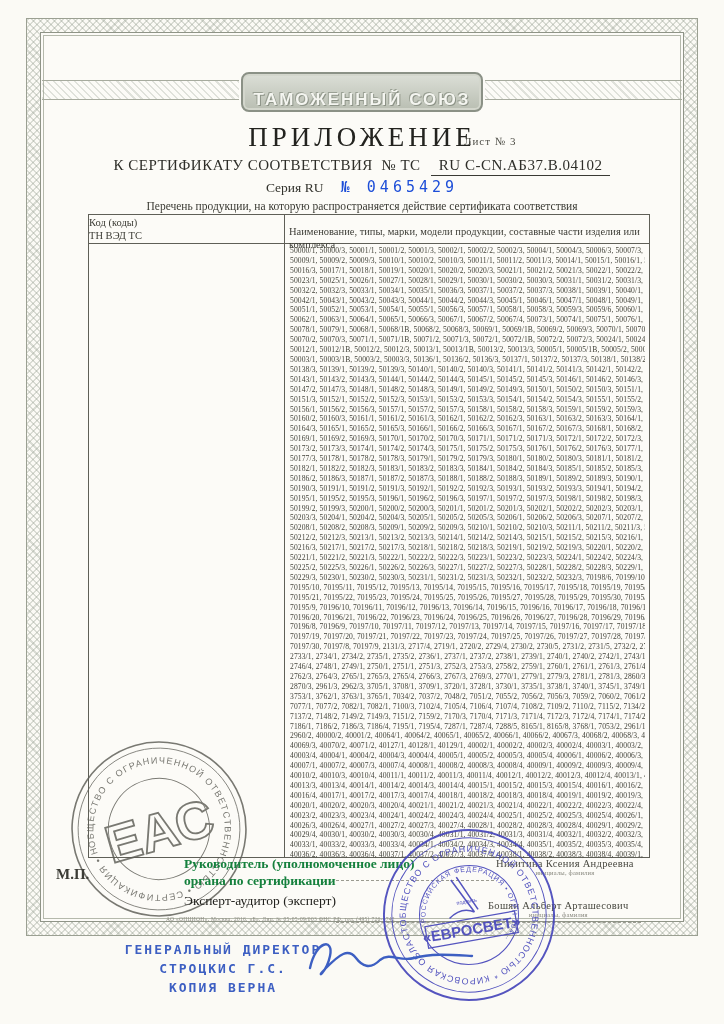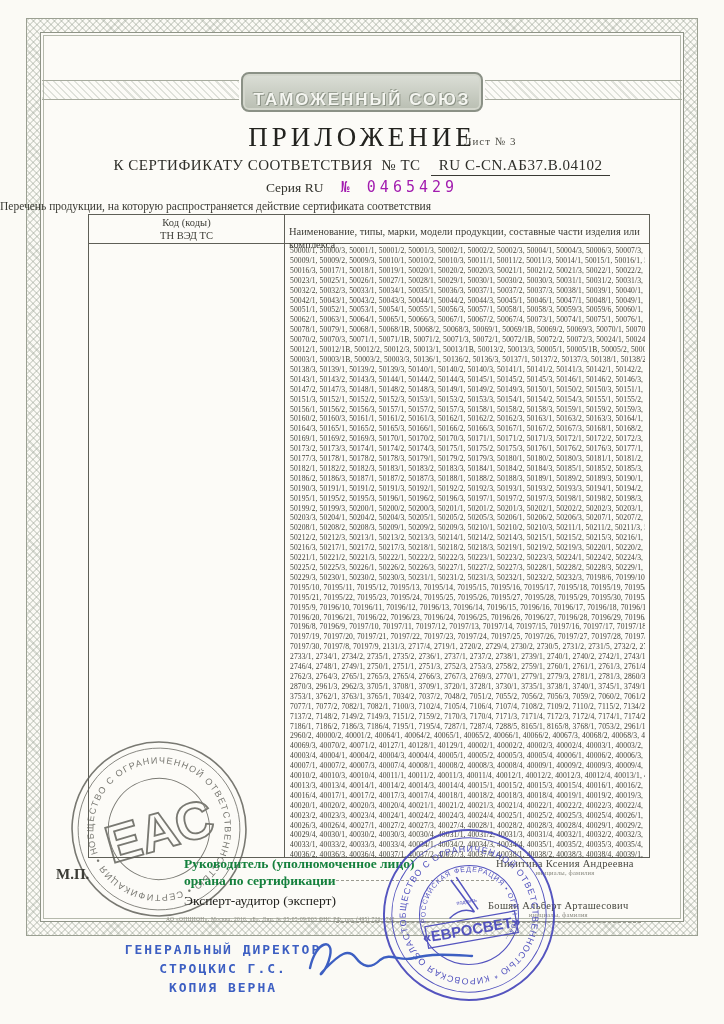--- a/index.html
+++ b/index.html
@@ -20,26 +20,26 @@
          box-shadow:inset 0 0 0 2px #d3d6cc, 0 0 0 2px #fcfbf7;display:flex;align-items:flex-end;justify-content:center;}
   .plaque span{font-family:"Liberation Sans", sans-serif;font-weight:bold;font-size:17px;letter-spacing:2px;
          color:#f4f5f0;text-shadow:1px 1px 0 #8d9387, -1px -1px 0 #9aa094;}
   
   .title-row{position:absolute;top:122px;left:0;width:100%;text-align:center;}
   .title{font-size:27px;letter-spacing:4px;color:#23231f;}
   .sheet-no{position:absolute;left:464px;top:13px;font-size:11px;letter-spacing:1px;color:#4c4c45;}
   .cert-row{position:absolute;top:157px;left:0;width:100%;text-align:center;font-size:15px;letter-spacing:.5px;color:#2e2e29;}
   .cert-num{display:inline-block;border-bottom:1px solid #3a3a34;padding:0 8px 1px 8px;margin-left:6px;letter-spacing:.5px;text-align:center;}
   .series-row{position:absolute;top:178px;left:0;width:100%;text-align:center;font-size:13.5px;color:#33332d;}
-  .series-num{font-family:"DejaVu Sans Mono", monospace;font-size:15px;letter-spacing:4px;color:#a21caf;margin-left:14px;}
-  .subtitle{position:absolute;top:200px;left:0;width:100%;text-align:left;font-size:11.5px;color:#3a3a33;}
+  .series-num{font-family:"DejaVu Sans Mono", monospace;font-size:15px;letter-spacing:4px;color:#1d4ed8;margin-left:14px;}
+  .subtitle{position:absolute;top:200px;left:0;width:100%;text-align:center;font-size:11.5px;color:#3a3a33;}
   
   .table{position:absolute;left:88px;top:214px;width:560px;height:642px;border:1px solid #5f5f57;}
   .thead{position:absolute;top:0;left:0;right:0;height:28px;border-bottom:1px solid #5f5f57;font-size:10.5px;color:#3d3d36;}
-  .th1{position:absolute;left:0;top:1px;width:195px;text-align:center;line-height:13px;}
+  .th1{position:absolute;left:0;top:1px;width:195px;line-height:13px;}
   .th2{position:absolute;left:200px;top:1px;right:2px;text-align:left;line-height:13px;padding-top:9px;font-family:Liberation Serif, serif;}
   .vline{position:absolute;left:195px;top:0;bottom:0;border-left:1px solid #5f5f57;}
   .tbody{position:absolute;left:201px;top:31px;right:4px;bottom:2px;font-size:7.6px;line-height:9.9px;
          color:#43433a;letter-spacing:.1px;}
   .code-line{white-space:nowrap;overflow:hidden;}
   
   .mp{position:absolute;left:56px;top:866px;font-weight:bold;font-size:15px;color:#3b3b35;}
   .role1{position:absolute;left:184px;top:856px;width:240px;font-weight:bold;font-size:13.5px;line-height:16.5px;color:#15803d;}
   .role2{position:absolute;left:184px;top:893px;width:260px;font-weight:normal;font-size:13.5px;color:#23231f;}
   .dash-a{position:absolute;left:336px;top:880px;width:158px;border-bottom:1px dashed #9a9a90;}

